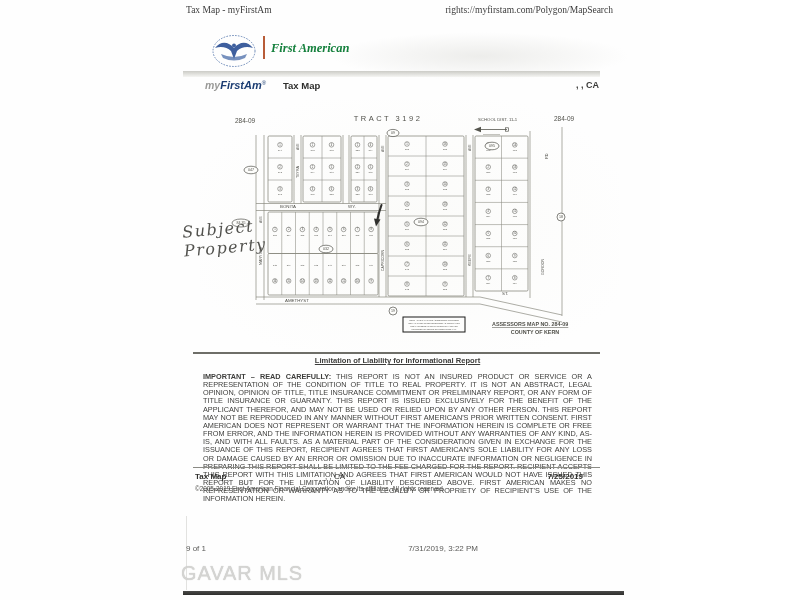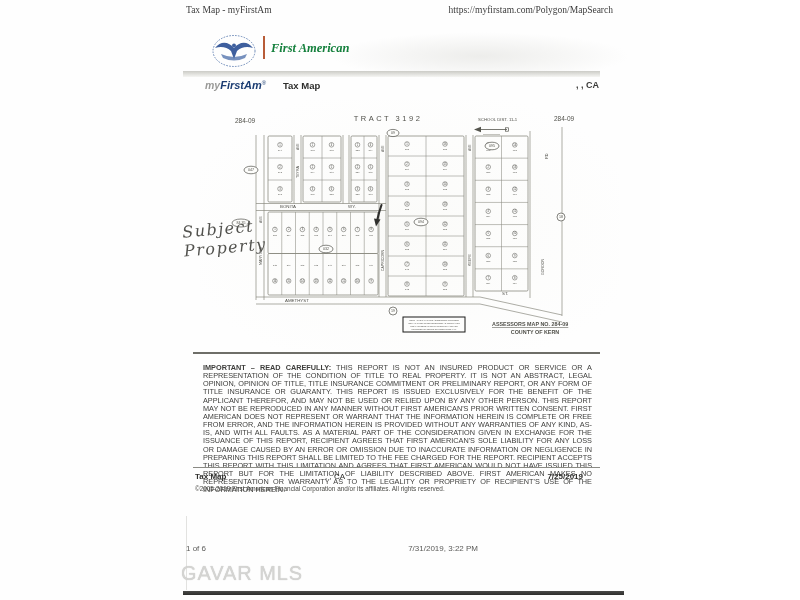--- a/index.html
+++ b/index.html
@@ -49,21 +49,21 @@
   .bottom-bar{position:absolute;left:183px;top:591px;width:441px;height:4px;
         background:linear-gradient(#4a4a48,#2e2e2c);}
 </style>
 </head>
 <body>
 
 <div id="page">
 
   <div class="print-header">
     <span class="ph-title">Tax Map - myFirstAm</span>
-    <span class="ph-url">https://myfirstam.com/Polygon/MapSearch</span>
+    <span class="ph-url">rights://myfirstam.com/Polygon/MapSearch</span>
   </div>
 
   <div class="ghost"></div>
   <div class="ghost2"></div>
 
   <div class="logo-row">
     <svg class="eagle" width="48" height="38" viewBox="0 0 48 38">
       <ellipse cx="24" cy="18" rx="21" ry="15.5" fill="none" stroke="#5d7db0" stroke-width="1" stroke-dasharray="1.6,1.3" opacity="0.9"></ellipse>
       <path d="M5,15 C11,7 19,9 24,15 C29,9 37,7 43,15 C37,13 31,14 27,18 L24,26 L21,18 C17,14 11,13 5,15 Z" fill="#3e5f9e"></path>
       <path d="M11,21 Q24,27 37,21 L35,25 Q24,30 13,25 Z" fill="#4a6ca8" opacity="0.75"></path>
@@ -382,30 +382,31 @@
     </g>
   </svg>
 
   <div class="handwriting">
     <div>Subject</div>
     <div>Property</div>
   </div>
 
   <div class="disc-top-line"></div>
   <div class="disclaimer">
+    <div class="disc-title">Limitation of Liability for Informational Report</div>
     <p class="disc-body"><b>IMPORTANT – READ CAREFULLY:</b> <span>THIS REPORT IS NOT AN INSURED PRODUCT OR SERVICE OR A REPRESENTATION OF THE CONDITION OF TITLE TO REAL PROPERTY. IT IS NOT AN ABSTRACT, LEGAL OPINION, OPINION OF TITLE, TITLE INSURANCE COMMITMENT OR PRELIMINARY REPORT, OR ANY FORM OF TITLE INSURANCE OR GUARANTY. THIS REPORT IS ISSUED EXCLUSIVELY FOR THE BENEFIT OF THE APPLICANT THEREFOR, AND MAY NOT BE USED OR RELIED UPON BY ANY OTHER PERSON. THIS REPORT MAY NOT BE REPRODUCED IN ANY MANNER WITHOUT FIRST AMERICAN'S PRIOR WRITTEN CONSENT. FIRST AMERICAN DOES NOT REPRESENT OR WARRANT THAT THE INFORMATION HEREIN IS COMPLETE OR FREE FROM ERROR, AND THE INFORMATION HEREIN IS PROVIDED WITHOUT ANY WARRANTIES OF ANY KIND, AS-IS, AND WITH ALL FAULTS. AS A MATERIAL PART OF THE CONSIDERATION GIVEN IN EXCHANGE FOR THE ISSUANCE OF THIS REPORT, RECIPIENT AGREES THAT FIRST AMERICAN'S SOLE LIABILITY FOR ANY LOSS OR DAMAGE CAUSED BY AN ERROR OR OMISSION DUE TO INACCURATE INFORMATION OR NEGLIGENCE IN PREPARING THIS REPORT SHALL BE LIMITED TO THE FEE CHARGED FOR THE REPORT. RECIPIENT ACCEPTS THIS REPORT WITH THIS LIMITATION AND AGREES THAT FIRST AMERICAN WOULD NOT HAVE ISSUED THIS REPORT BUT FOR THE LIMITATION OF LIABILITY DESCRIBED ABOVE. FIRST AMERICAN MAKES NO REPRESENTATION OR WARRANTY AS TO THE LEGALITY OR PROPRIETY OF RECIPIENT'S USE OF THE INFORMATION HEREIN.</span></p>
   </div>
 
   <div class="footer-line"></div>
   <div class="doc-footer">
     <span class="df-left">Tax Map</span>
     <span class="df-center">, , CA</span>
     <span class="df-right">7/25/2019</span>
   </div>
   <div class="copyright">©2005-2019 First American Financial Corporation and/or its affiliates. All rights reserved.</div>
 
   <div class="left-edge"></div>
-  <div class="page-num">1 of 6</div>
+  <div class="page-num">9 of 1</div>
   <div class="timestamp">7/31/2019, 3:22 PM</div>
   <div class="watermark">GAVAR MLS</div>
   <div class="bottom-bar"></div>
 
 </div>
 
 </body></html>

